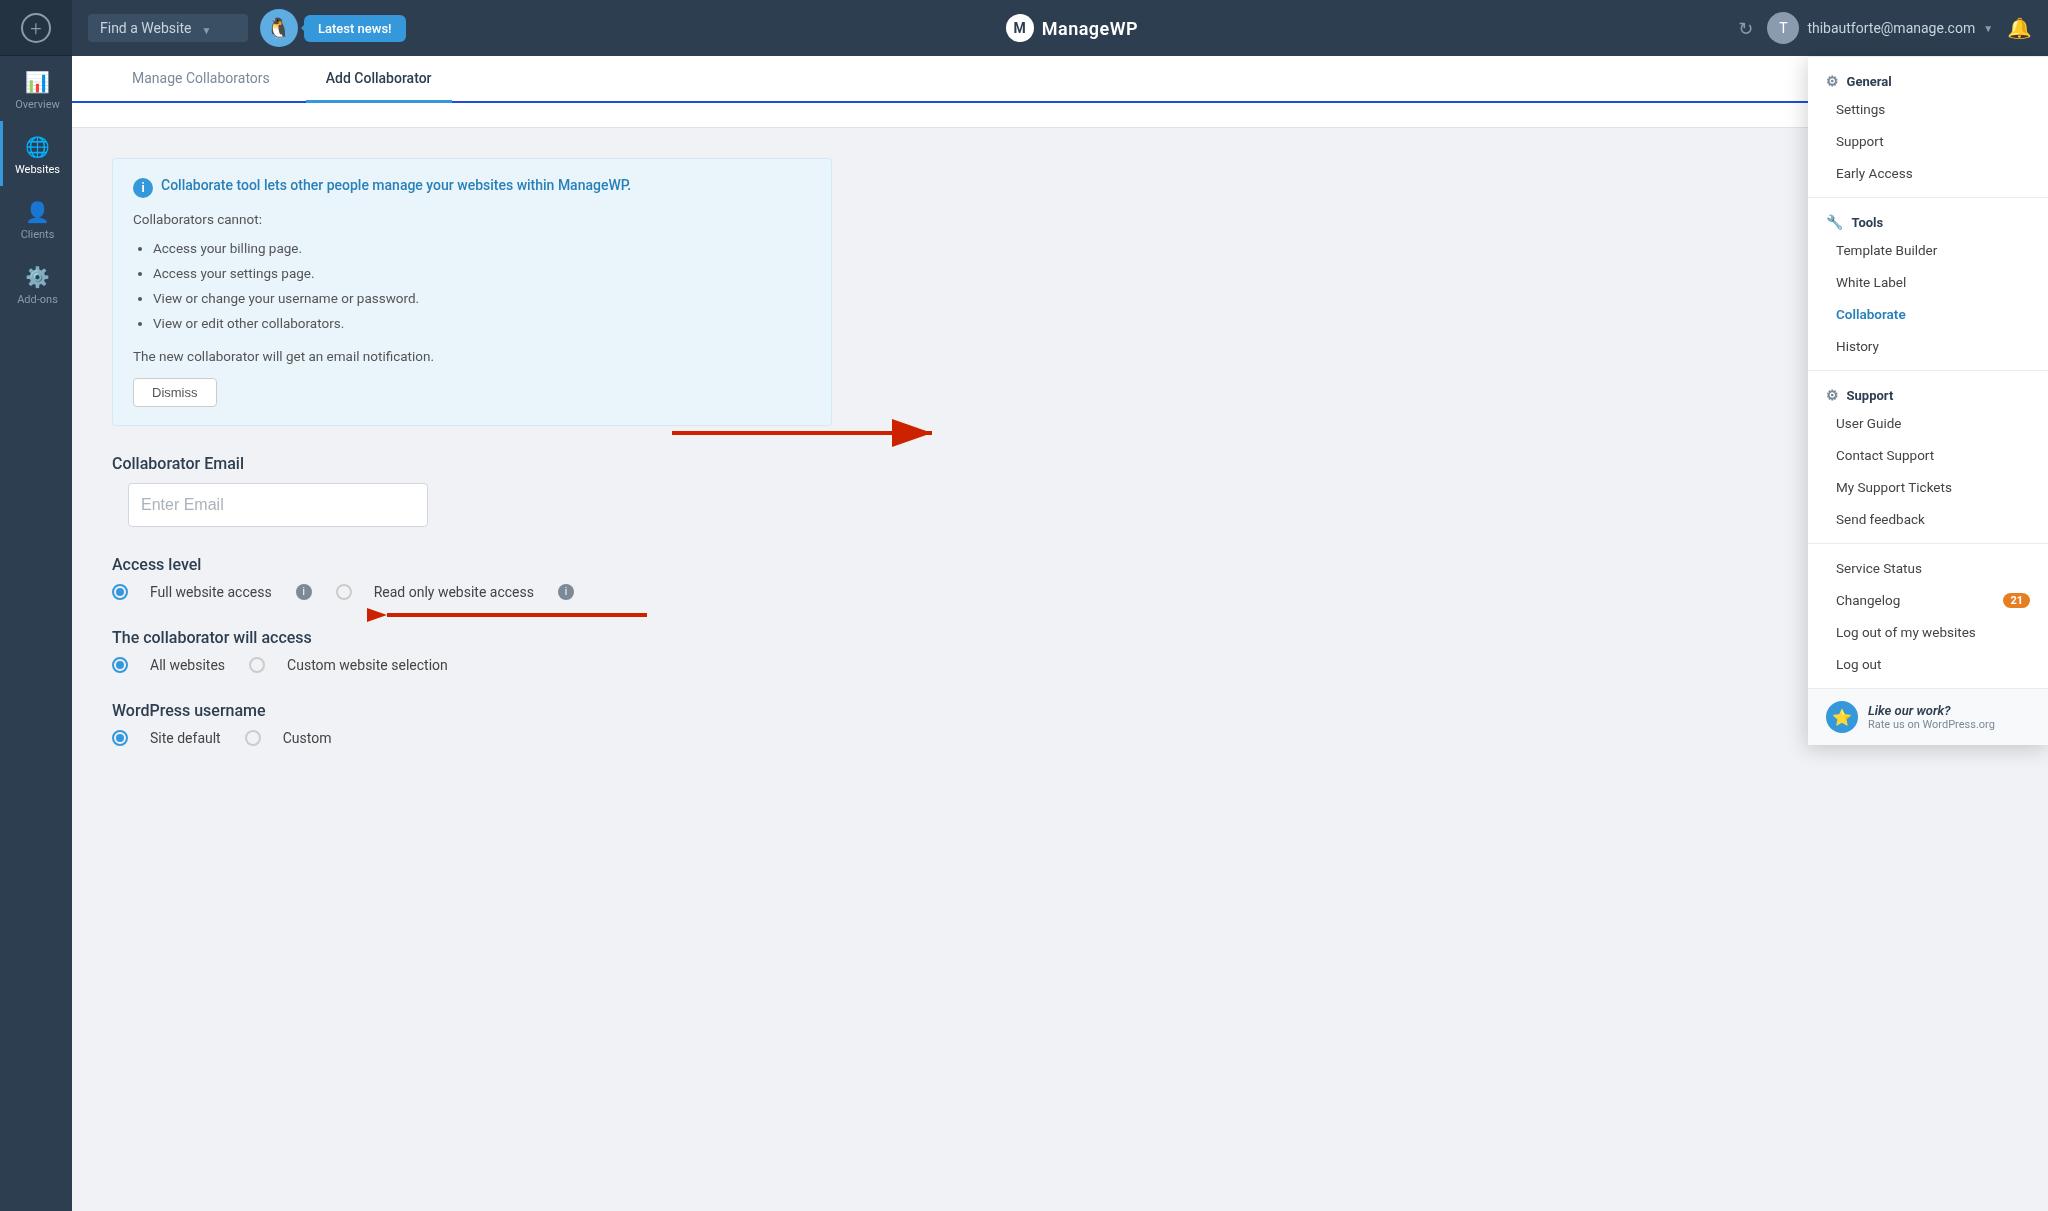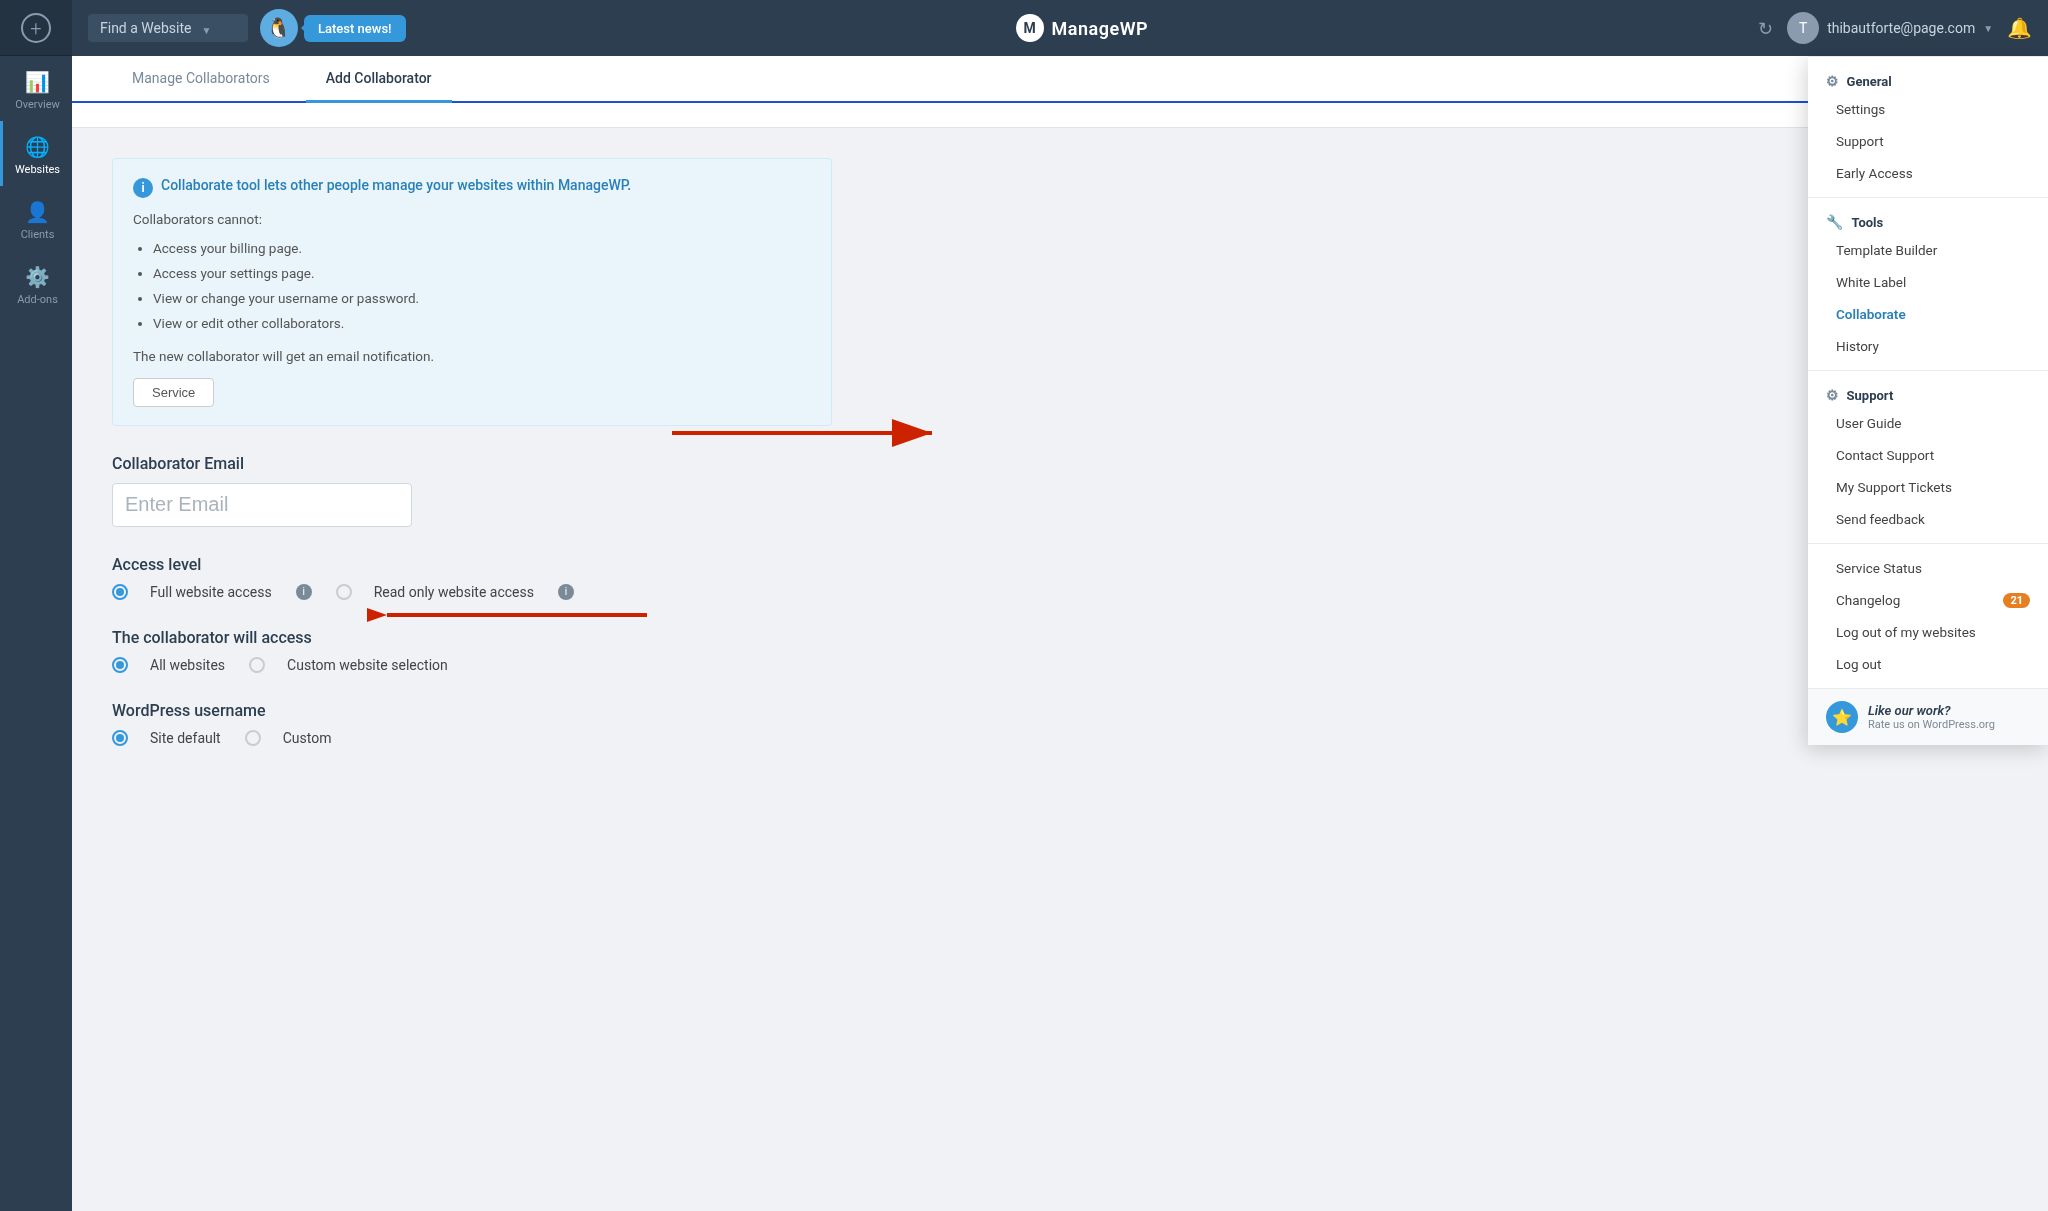--- a/index.html
+++ b/index.html
@@ -214,24 +214,25 @@
       color: #2c3e50;
       margin-bottom: 10px;
       display: block;
     }
     .form-input {
       width: 300px;
       height: 44px;
       border: 1px solid #d0d7de;
       border-radius: 4px;
       padding: 0 12px;
-      font-size: 20px;
+      font-size: 16px;
       color: #555;
       background: #fff;
       outline: none;
+      margin-left: 16px;
     }
     .form-input::placeholder { color: #aab3bc; }
     .form-section { margin-bottom: 28px; }
 
     
     .radio-group { display: flex; gap: 24px; align-items: center; margin-top: 6px; }
     .radio-item { display: flex; align-items: center; gap: 22px; cursor: pointer; font-size: 14px; color: #444; }
     .radio-dot {
       width: 16px; height: 16px;
       border-radius: 50%;
@@ -356,21 +357,21 @@
       </div>
     </div>
     <div class="topbar-logo">
       <div class="logo-icon">M</div>
       <span class="logo-text">ManageWP</span>
     </div>
     <div class="topbar-right">
       <div class="refresh-btn" title="Refresh">↻</div>
       <div class="user-menu-btn">
         <div class="user-avatar">T</div>
-        <span>thibautforte@page.com</span>
+        <span>thibautforte@manage.com</span>
         <span style="font-size:10px;color:#8a9bb0;">▼</span>
       </div>
       <div class="notif-btn">🔔</div>
     </div>
   </div>
 
   <div style="background:#fff; border-bottom: 1px solid #dde3e9;">
     <div class="tabs-bar">
       <div class="tab-item">
         <span>Manage Collaborators</span>
@@ -392,21 +393,21 @@
         <div class="info-box-body">
           <span>Collaborators cannot:</span>
           <ul>
             <li>Access your billing page.</li>
             <li>Access your settings page.</li>
             <li>View or change your username or password.</li>
             <li>View or edit other collaborators.</li>
           </ul>
           <p>The new collaborator will get an email notification.</p>
         </div>
-        <button class="dismiss-btn">Service</button>
+        <button class="dismiss-btn">Dismiss</button>
       </div>
 
       <div class="form-section">
         <label class="form-label">Collaborator Email</label>
         <input class="form-input" type="email" placeholder="Enter Email" style="">
       </div>
 
       <div class="form-section">
         <label class="form-label">Access level</label>
         <div class="radio-group">

